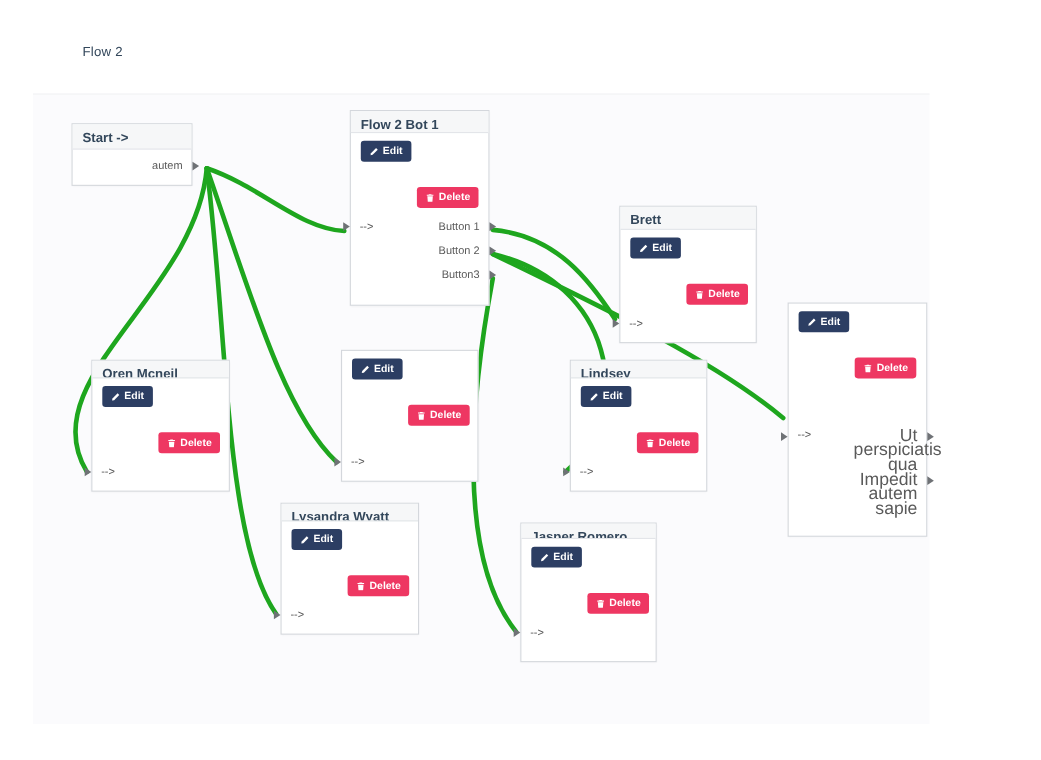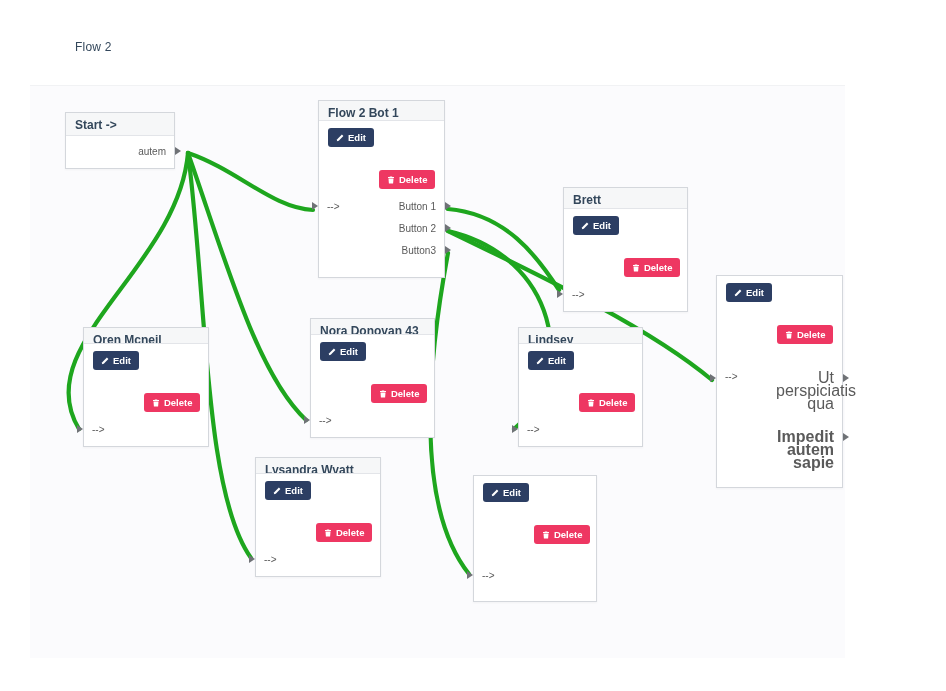--- a/index.html
+++ b/index.html
@@ -41,21 +41,21 @@
   .port-row { position:relative; height:22px; display:flex; align-items:center; font-size:10px;
               color:var(--port_text,#5a5a5a); }
   .port-row.auto-bottom { margin-top:auto; }
   .out-row { justify-content:flex-end; }
   .in-row  { justify-content:flex-start; }
   .dual { justify-content:space-between; }
   .dual.align-top { align-items:flex-start; height:auto; min-height:22px; }
   .port { display:inline-flex; align-items:center; }
   .wrap-block { display:block; width:58px; margin-left:auto; text-align:right;
                 line-height:13px; font-size:16px; color:var(--port_text,#5a5a5a); }
-  .gap-above { margin-top:20px;font-weight:bold; }
+  .gap-above { margin-top:1px; }
 
   .marker { position:absolute; top:50%; margin-top:-4px; width:0; height:0;
             border-top:4px solid transparent; border-bottom:4px solid transparent;
             border-left:6px solid #6f7276; }
   .mk-left  { left:-15px; }
   .mk-right { right:-15px; }
   .align-top .mk-left { top:7px; }
   .align-top .mk-right { top:7px; }
 
   .pb-bot   .node-body { padding-bottom:16px; }
@@ -223,21 +223,20 @@
         </button>
       </div>
       <div class="port-row in-row auto-bottom">
         <span class="marker mk-left"></span>
         <span>--&gt;</span>
       </div>
     </div>
   </div>
 
   <div class="node" style="left:310px;top:318px;width:125px;height:120px">
-    <div class="node-header">Nora Donovan 43</div>
     <div class="node-body">
       <div class="btn-row">
         <button class="btn btn-edit">
           <span class="ic">
               <svg width="8" height="8" viewBox="0 0 16 16">
                 <path fill="#fff" d="M11.8 1.2l3 3L5.5 13.5l-3.8.8.8-3.8z"></path>
               </svg>
             </span>
           <span>Edit</span>
         </button>
@@ -307,20 +306,21 @@
         </button>
       </div>
       <div class="port-row in-row auto-bottom">
         <span class="marker mk-left"></span>
         <span>--&gt;</span>
       </div>
     </div>
   </div>
 
   <div class="node pb-jasp" style="left:473px;top:475px;width:124px;height:127px">
+    <div class="node-header">Jasper Romero</div>
     <div class="node-body">
       <div class="btn-row">
         <button class="btn btn-edit">
           <span class="ic">
               <svg width="8" height="8" viewBox="0 0 16 16">
                 <path fill="#fff" d="M11.8 1.2l3 3L5.5 13.5l-3.8.8.8-3.8z"></path>
               </svg>
             </span>
           <span>Edit</span>
         </button>

